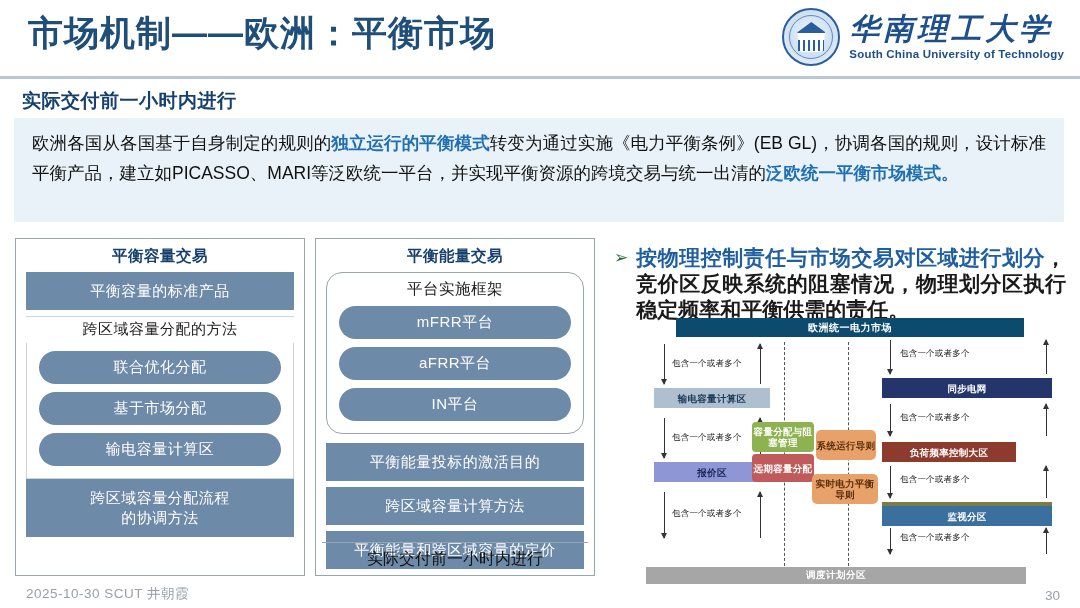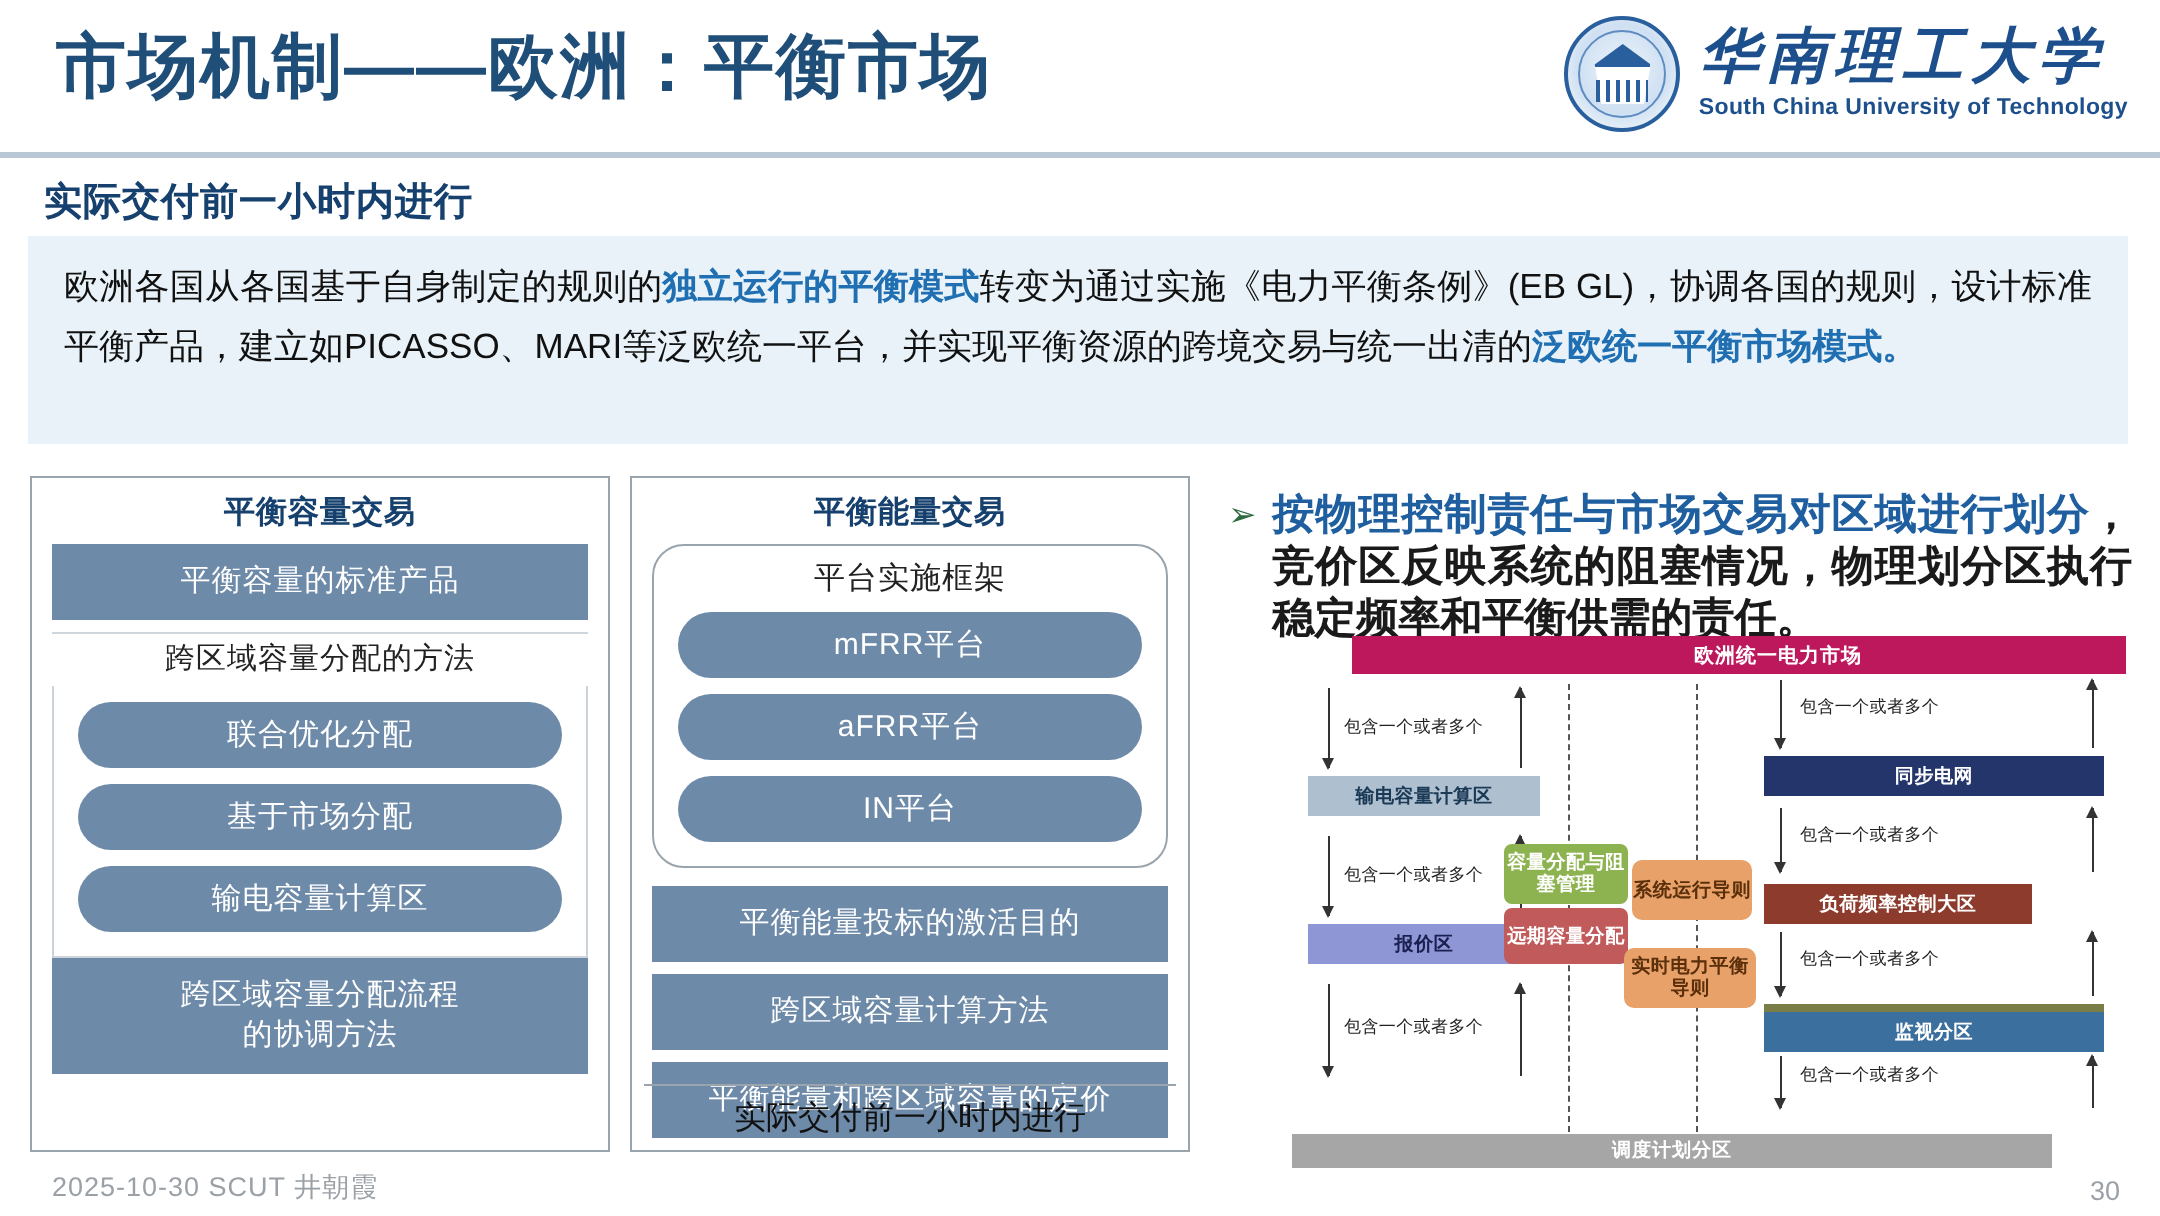--- a/index.html
+++ b/index.html
@@ -138,22 +138,22 @@
     font-size:21px;line-height:26px;color:#1a1a1a;font-weight:bold;
     text-align:justify;
   }
   .bullet-text .hl{color:#1f5fa0;}
   
   .minidiagram{
     position:absolute;left:636px;top:318px;width:432px;height:266px;
   }
   .md-top{
     position:absolute;left:40px;top:0;width:348px;height:19px;
-    background:#be185d;color:#fff;font-size:10px;font-weight:bold;
-    display:flex;align-items:center;justify-content:center;letter-spacing:.5px;padding-left:39px;
+    background:#0c4a6e;color:#fff;font-size:10px;font-weight:bold;
+    display:flex;align-items:center;justify-content:center;letter-spacing:.5px;
   }
   .md-box{
     position:absolute;font-size:9.5px;font-weight:bold;color:#ffffff;
     display:flex;align-items:center;justify-content:center;text-align:center;
     line-height:11px;letter-spacing:.3px;
   }
   .md-note{
     position:absolute;font-size:8.5px;color:#222;white-space:nowrap;
     letter-spacing:.2px;
   }

